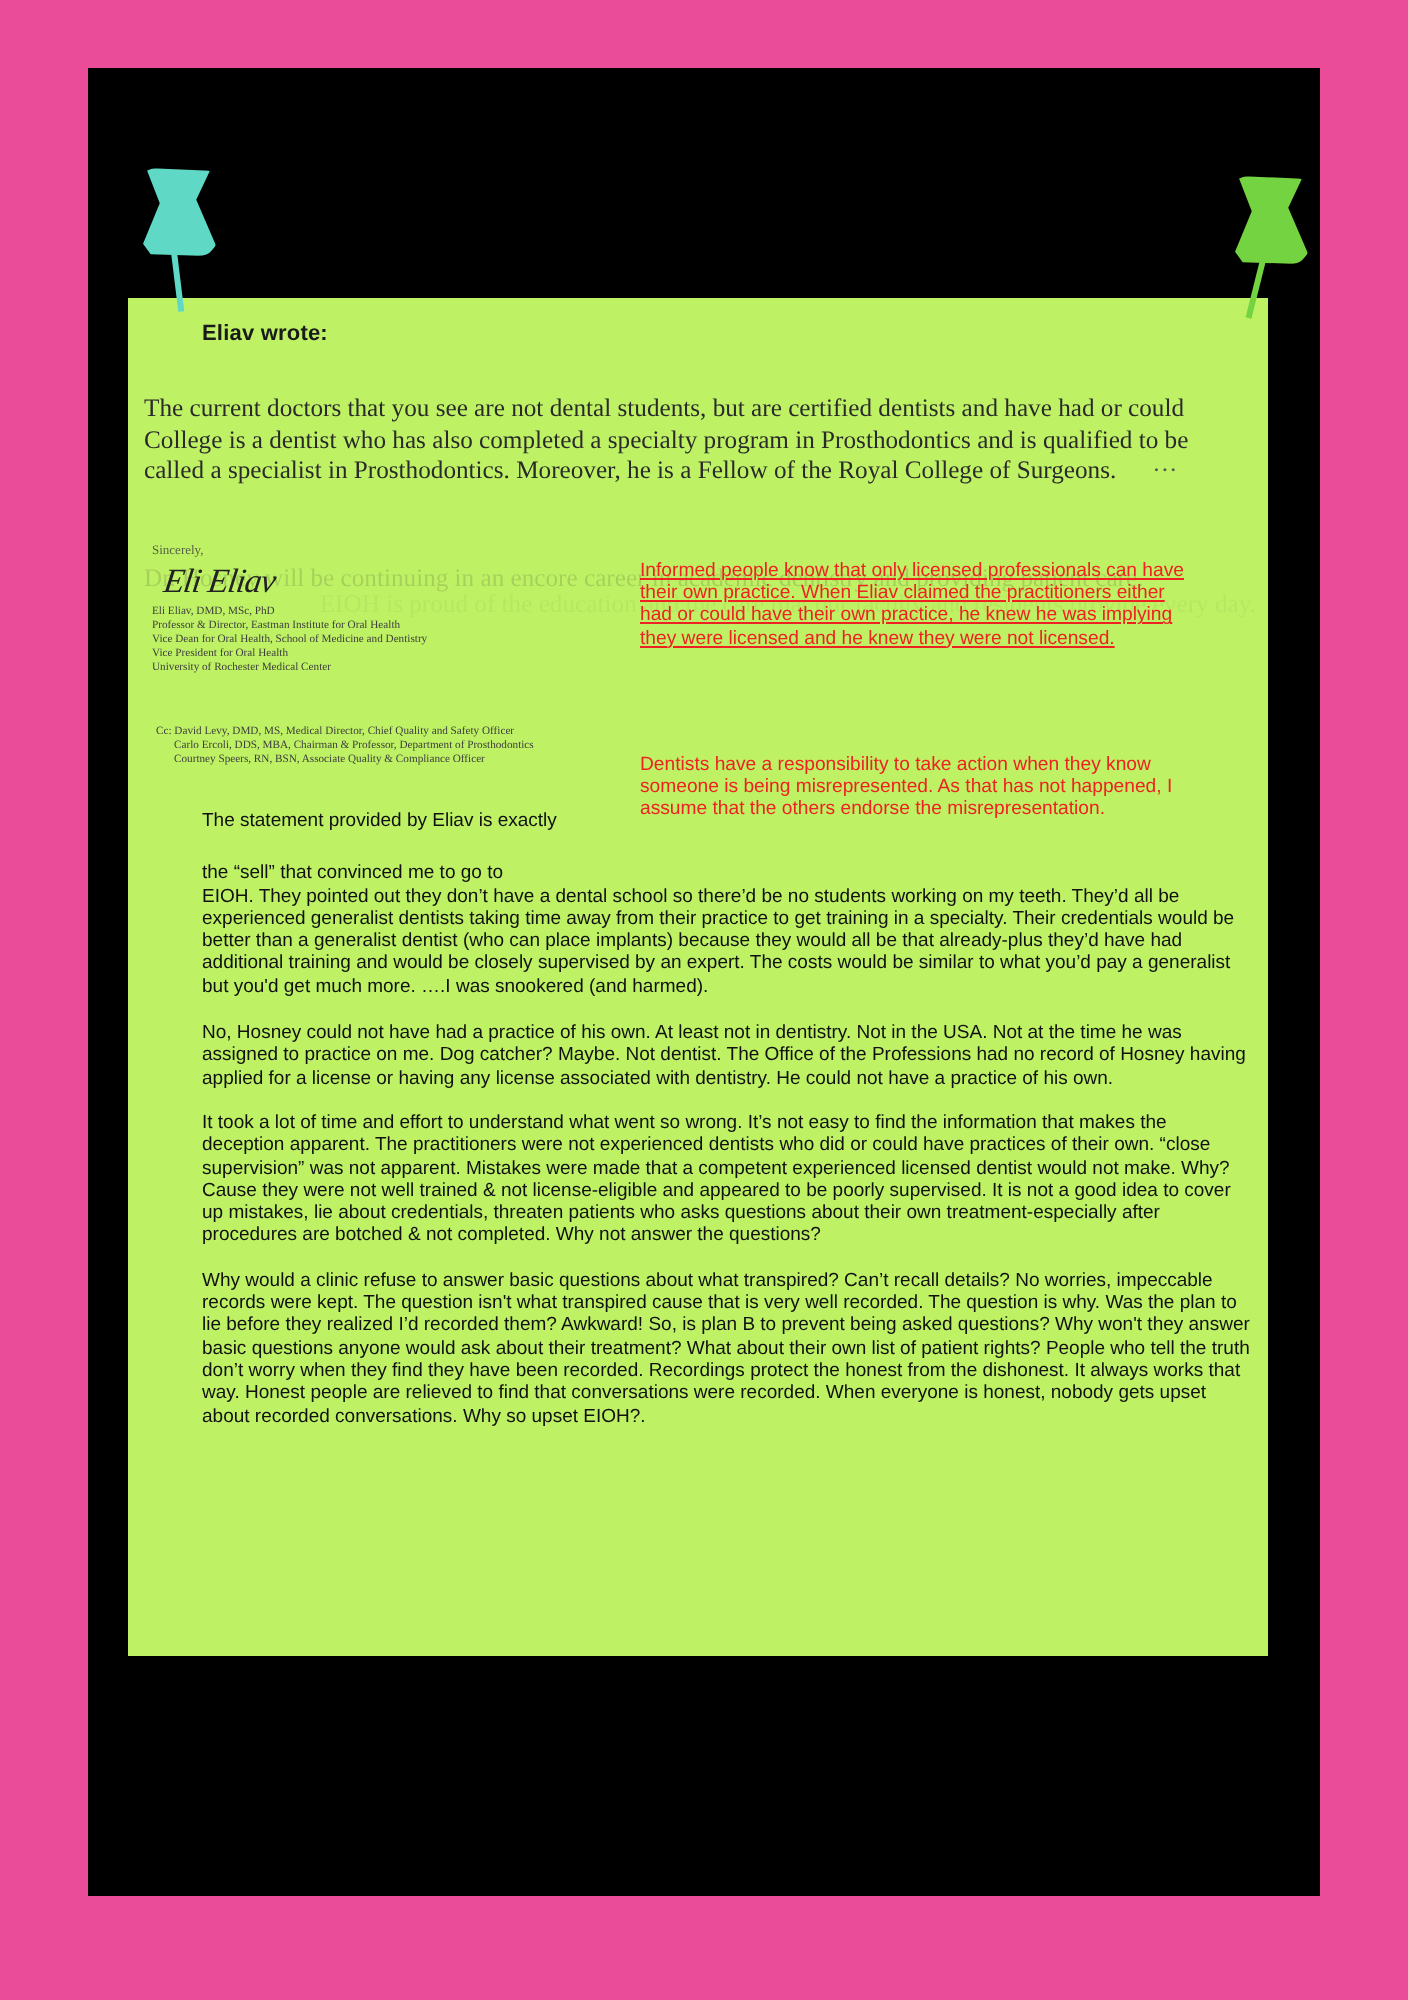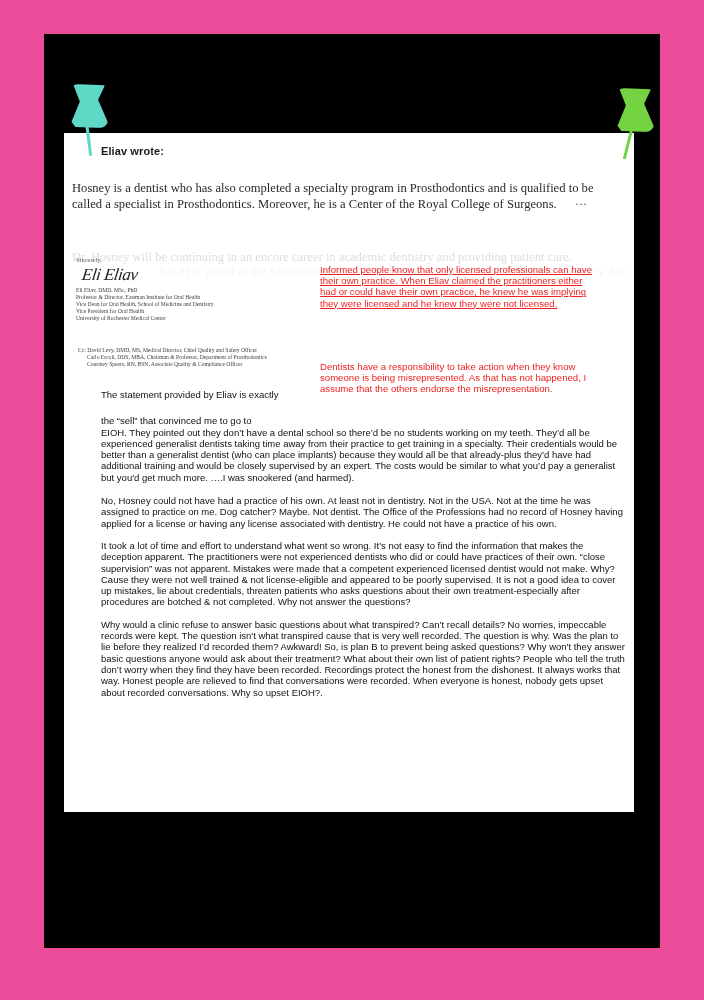--- a/index.html
+++ b/index.html
@@ -24,24 +24,24 @@
     left: 44px;
     top: 34px;
     width: 616px;
     height: 914px;
     background: #000000;
   }
   
   #page {
     position: absolute;
     left: 64px;
-    top: 133px;
+    top: 149px;
     width: 570px;
     height: 679px;
-    background: #ffffff;
+    background: #bef264;
     overflow: hidden;
   }
   
   .pin {
     position: absolute;
     width: 46px;
     height: 72px;
   }
   .pin .head {
     position: absolute;
@@ -175,23 +175,24 @@
 
 <div id="stage">
 
   <div id="black-frame"></div>
 
   <div id="page">
 
     <div id="scan-label">Eliav wrote:</div>
 
     <div id="scan-letter">
-      <div class="line">Hosney is a dentist who has also completed a specialty program in Prosthodontics and is qualified to be</div>
+      <div class="line">The current doctors that you see are not dental students, but are certified dentists and have had or could</div>
+      <div class="line">College is a dentist who has also completed a specialty program in Prosthodontics and is qualified to be</div>
       <div class="line">
-        <span>called a specialist in Prosthodontics. Moreover, he is a Center of the Royal College of Surgeons.</span><span class="ellipsis">···</span>
+        <span>called a specialist in Prosthodontics. Moreover, he is a Fellow of the Royal College of Surgeons.</span><span class="ellipsis">···</span>
       </div>
       <div class="line fade1">Dr. Hosney will be continuing in an encore career in academic dentistry and providing patient care.</div>
       <div class="line fade2">EIOH is proud of the education and the care that our faculty and residents provide every day.</div>
     </div>
 
     <div id="sig-block">
       <div id="sig-sincerely">Sincerely,</div>
       <div id="signature">Eli Eliav</div>
       <div class="tiny-line">Eli Eliav, DMD, MSc, PhD</div>
       <div class="tiny-line">Professor &amp; Director, Eastman Institute for Oral Health</div>

